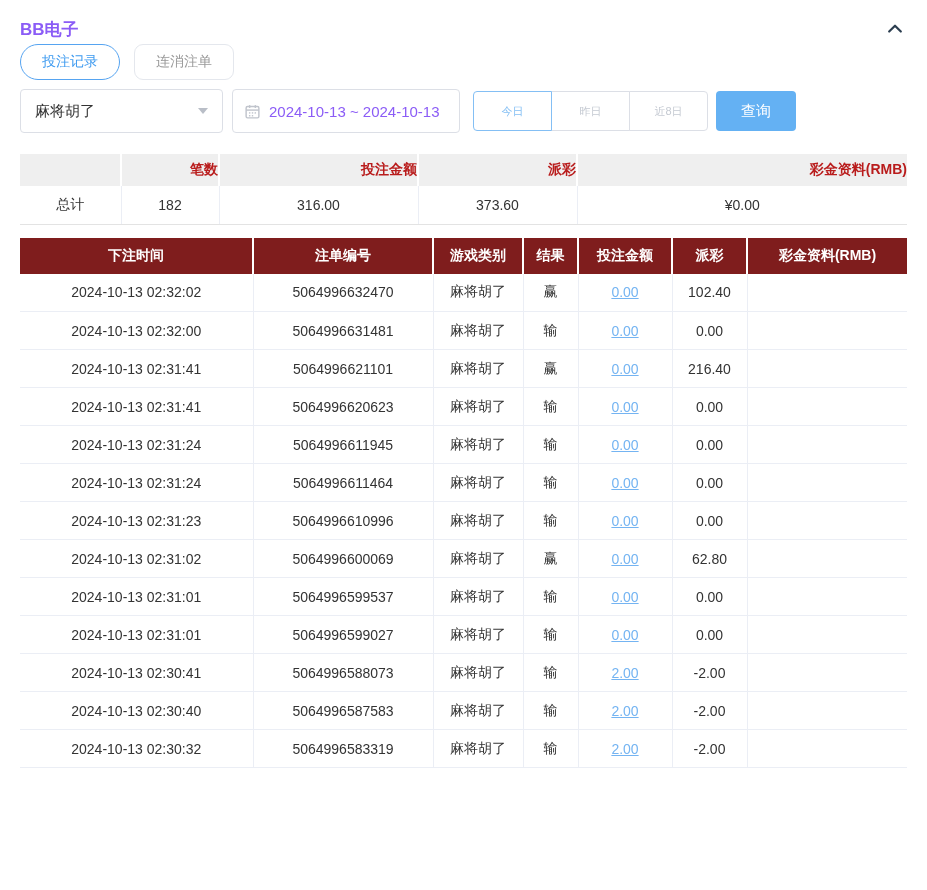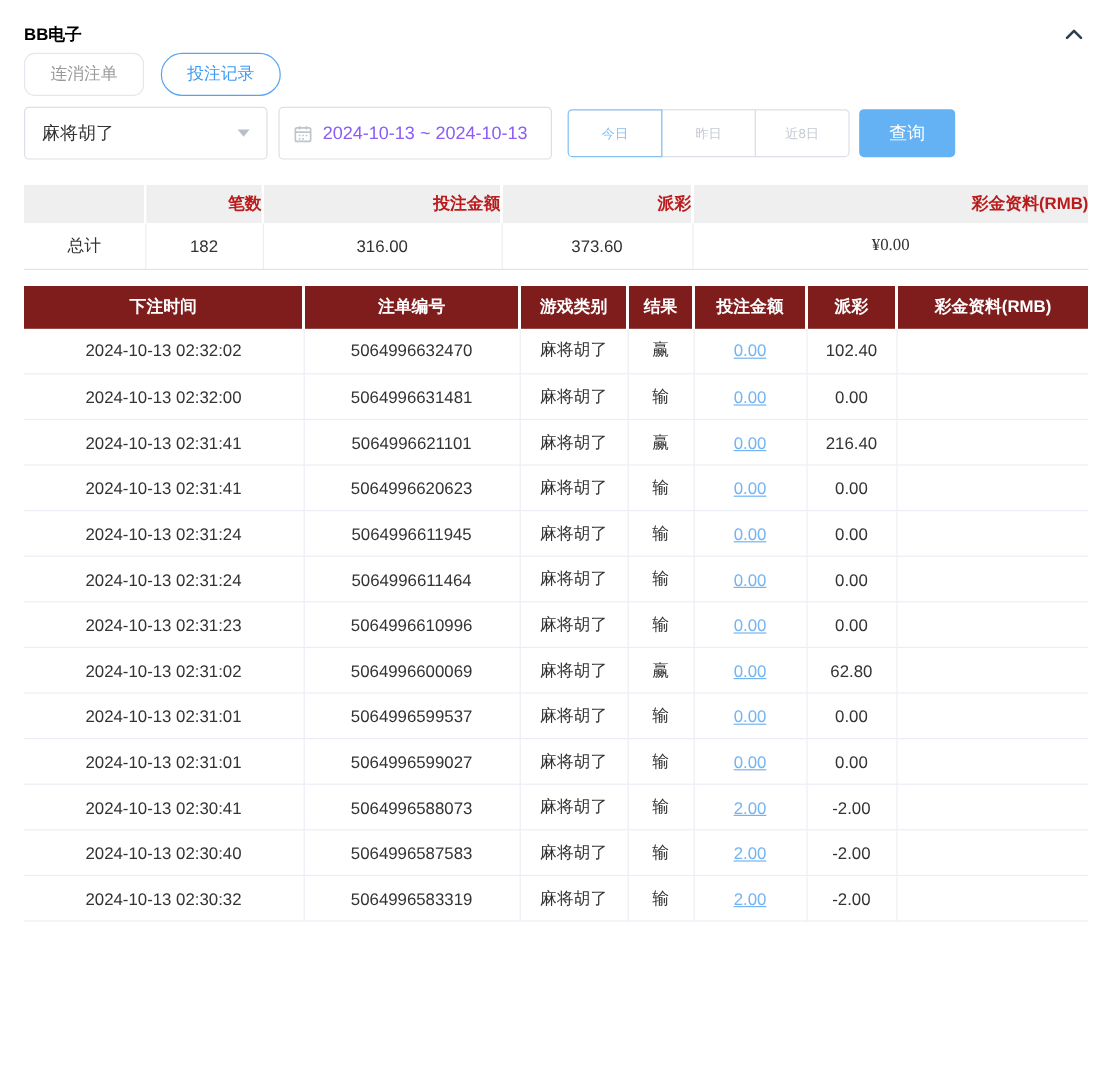--- a/index.html
+++ b/index.html
@@ -8,21 +8,21 @@
     font-family: "Liberation Sans", "DejaVu Sans", sans-serif;
     color: #333;
   }
   .page { padding: 0 20px; }
 
   
   .header-row {
     display: flex; align-items: center; justify-content: space-between;
     padding-top: 14px; height: 44px;
   }
-  .page-title { font-size: 14px; font-weight: bold; color: #000000; }
+  .page-title { font-size: 17px; font-weight: bold; color: #8b5cf6; }
   .collapse-btn { cursor: pointer; width: 24px; height: 24px; display: flex; align-items: center; justify-content: center; }
 
   
   .tabs { display: flex; gap: 14px; margin-top: 0; height: 36px; }
   .tab {
     background: #fff; font-size: 14px; padding: 0 21px; height: 36px;
     cursor: pointer; display: inline-flex; align-items: center;
   }
   .tab.active {
     border: 1px solid #56a4f1; color: #3d9af0; border-radius: 18px;
@@ -70,21 +70,21 @@
   .summary thead th {
     background: #efefef; color: #b91c1c; font-weight: 600; height: 32px;
     border-right: 2px solid #fff;
     text-align: right;
   }
   .summary thead th:last-child { border-right: none; }
   .summary tbody td {
     height: 38px; background: #fff; color: #333;
     border-right: 1px solid #ebeef5; border-bottom: 1px solid #e3e3e3;
   }
-  .summary tbody td:last-child { border-right: none; font-family: Liberation Serif, serif; }
+  .summary tbody td:last-child { border-right: none; }
 
   
   .records { margin-top: 13px; }
   .records thead th {
     background: #7f1d1d; color: #fff; font-weight: bold; height: 36px;
     border-right: 2px solid #fff;
   }
   .records thead th:last-child { border-right: none; }
   .records tbody td {
     height: 38px; background: #fff; color: #333;
@@ -102,22 +102,22 @@
   <div class="header-row">
     <div class="page-title">BB电子</div>
     <div class="collapse-btn">
       <svg width="20" height="20" viewBox="0 0 24 24" fill="none" stroke="#2c3e50" stroke-width="2.6" stroke-linecap="round" stroke-linejoin="round">
           <polyline points="5 15 12 8 19 15"></polyline>
         </svg>
     </div>
   </div>
 
   <div class="tabs">
+    <button class="tab active">投注记录</button>
     <button class="tab inactive">连消注单</button>
-    <button class="tab active">投注记录</button>
   </div>
 
   <div class="filters">
     <div class="select-box">
       <span>麻将胡了</span>
       <span class="caret-down"></span>
     </div>
     <div class="date-box">
       <svg width="17" height="17" viewBox="0 0 24 24" fill="none" stroke="#c0c4cc" stroke-width="2">
           <rect x="3" y="5" width="18" height="16" rx="2"></rect>

